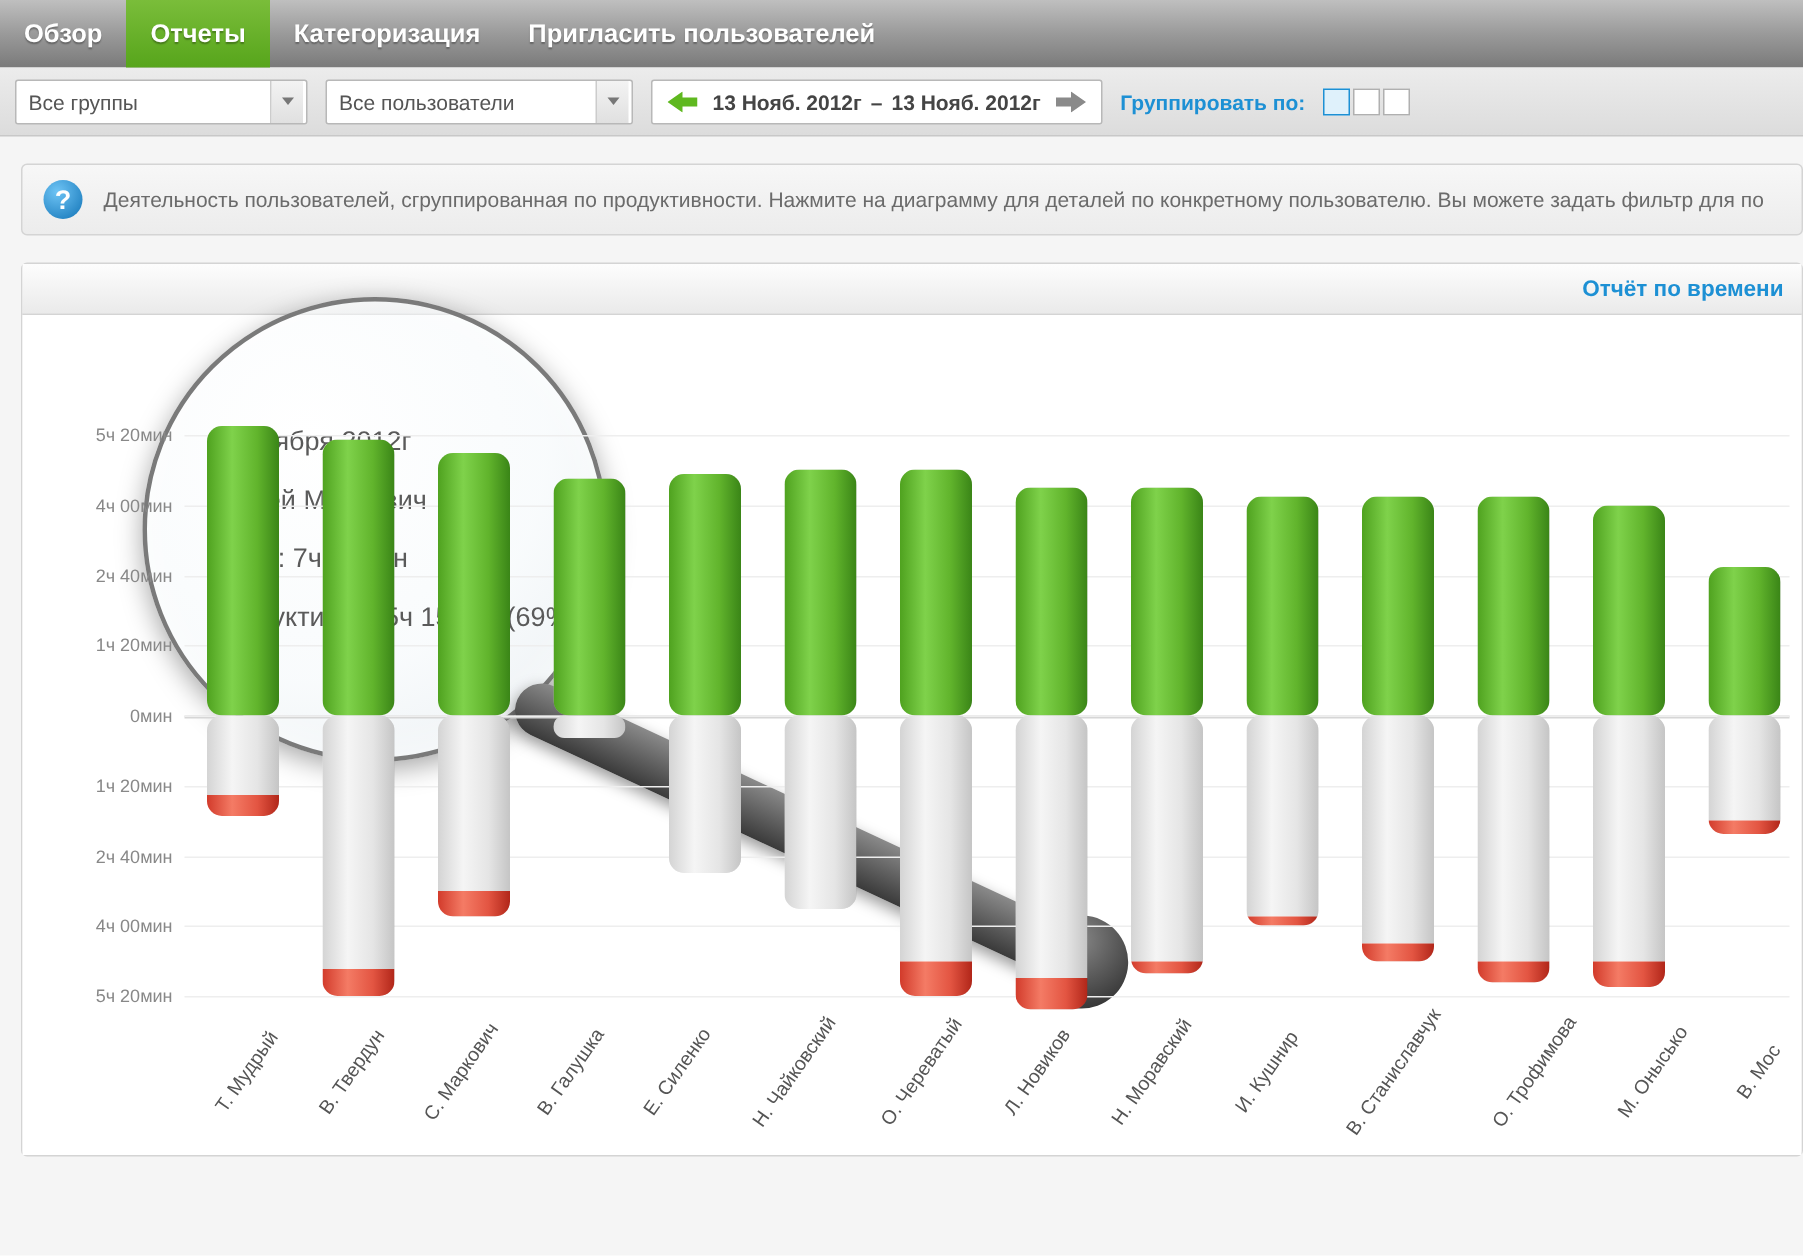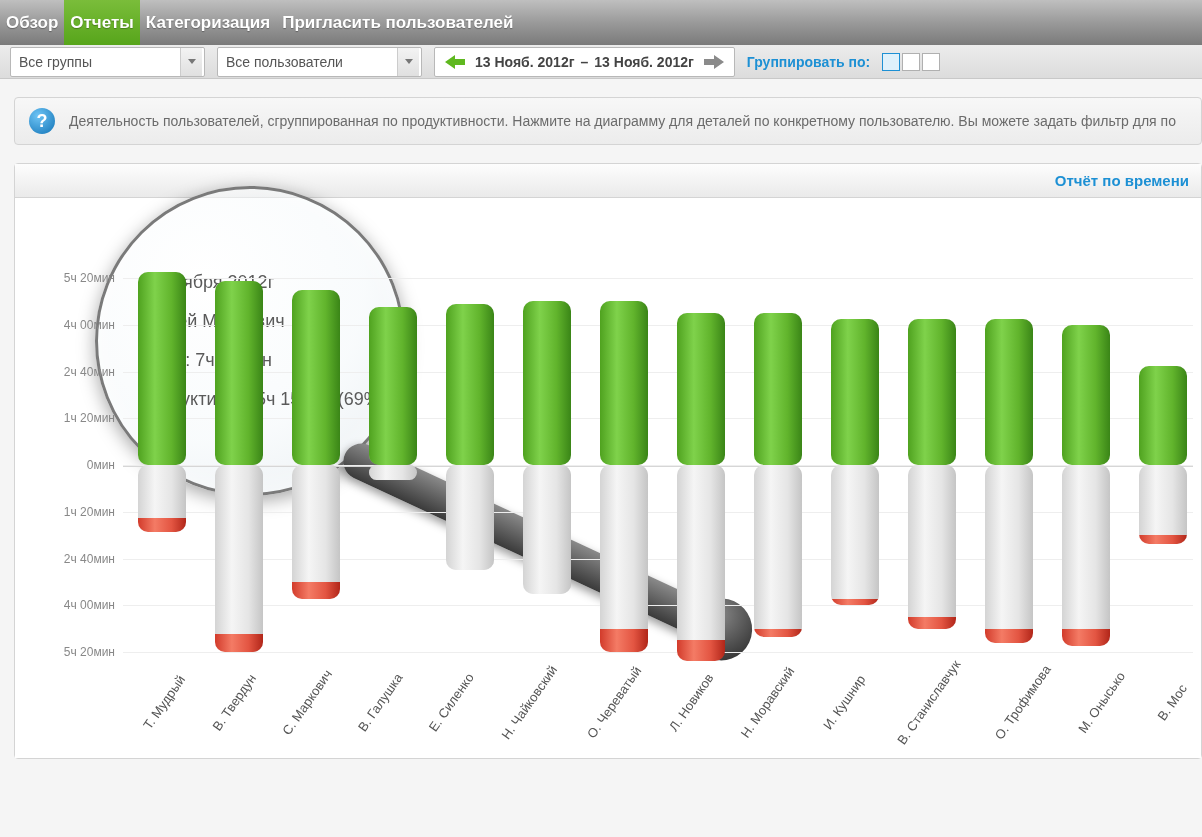--- a/index.html
+++ b/index.html
@@ -6,36 +6,36 @@
 body { background: #f5f5f5; width: 1202px; height: 837px; overflow: hidden; }
 
 
 .tabbar {
   height: 45px;
   background: linear-gradient(to bottom, #bfbfbf 0%, #9a9a9a 50%, #7a7a7a 100%);
   display: flex;
   align-items: stretch;
 }
 .tab {
-  padding: 0 6px;
+  padding: 0 16px;
   display: flex;
   align-items: center;
   color: #fff;
   font-size: 17px;
   font-weight: bold;
   cursor: pointer;
   text-shadow: 0 1px 1px rgba(0,0,0,.3);
 }
 .tab.active {
   background: linear-gradient(to bottom, #7abd3a, #57a51b);
 }
 
 
 .toolbar {
-  height: 34px;
+  height: 46px;
   background: linear-gradient(to bottom, #ececec, #dcdcdc);
   border-bottom: 1px solid #c8c8c8;
   display: flex;
   align-items: center;
   padding: 0 10px;
   gap: 12px;
 }
 .dropdown {
   height: 30px;
   background: #fff;

